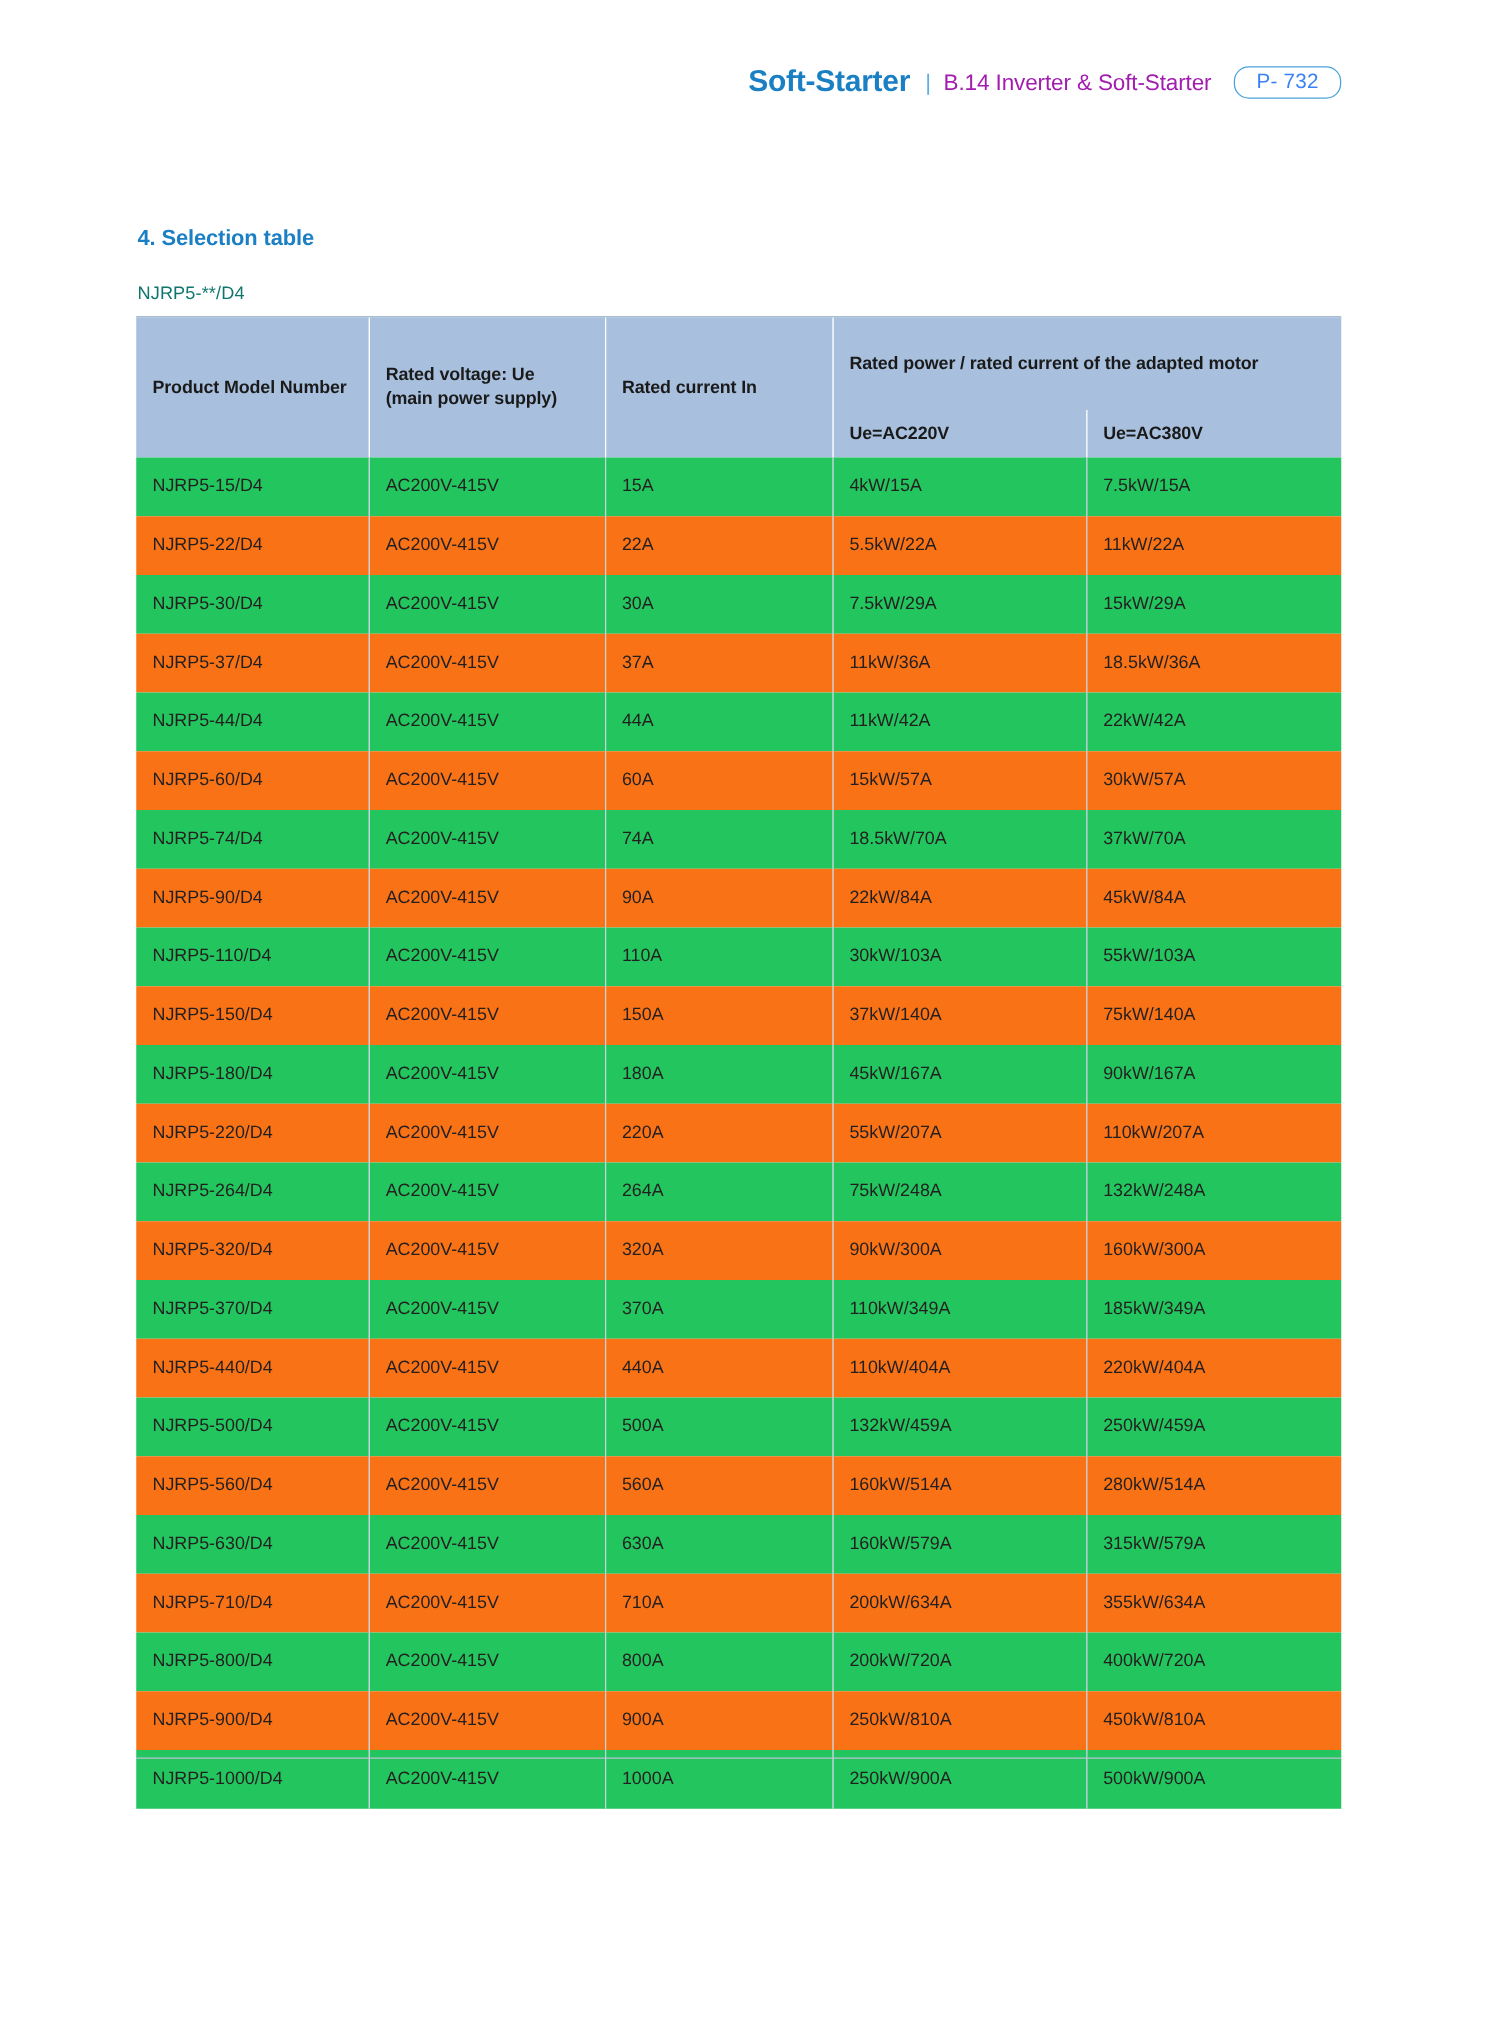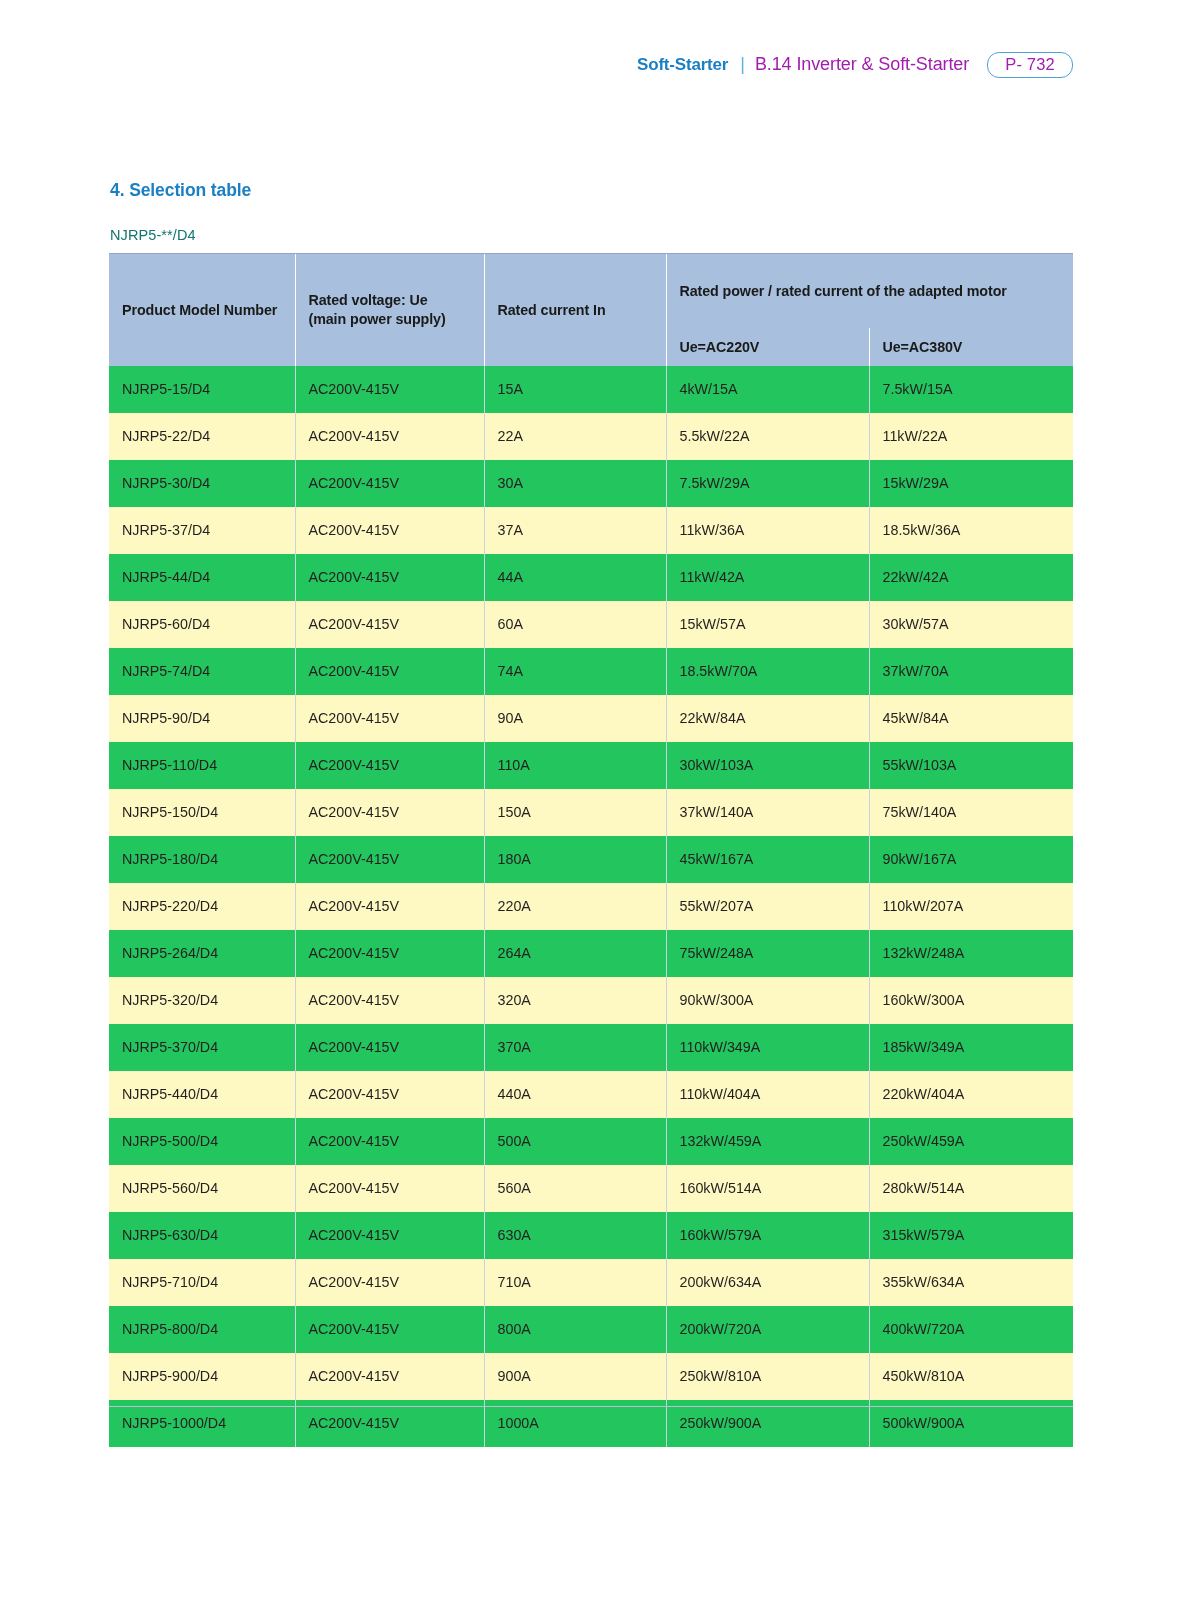--- a/index.html
+++ b/index.html
@@ -20,42 +20,42 @@
   .page-header {
     position: absolute;
     top: 52px;
     right: 118px;
     display: flex;
     align-items: center;
     gap: 0;
     white-space: nowrap;
   }
   .hdr-title {
-    font-size: 17px;
+    font-size: 24px;
     font-weight: bold;
     color: #1b7fc4;
     letter-spacing: -0.2px;
     margin-left: 16px;
   }
   .hdr-sep {
     font-size: 18px;
     color: #5fb0e0;
     margin: 0 10px 0 12px;
     font-weight: 400;
   }
   .hdr-sub {
     font-size: 18px;
     color: #a21caf;
     letter-spacing: -0.1px;
   }
   .hdr-pill {
     margin-left: 18px;
     border: 1.4px solid #4ba3da;
     border-radius: 12px;
-    color: #a21caf;
+    color: #3b82f6;
     font-size: 16.5px;
     padding: 3px 17px 4px 17px;
     line-height: 1;
     letter-spacing: 0.2px;
   }
 
   
   .section-title {
     position: absolute;
     left: 110px;
@@ -110,21 +110,21 @@
   table.sel thead tr.r2 th { height: 30px; padding-top: 4px; padding-bottom: 4px; }
 
   
   table.sel tbody td {
     padding: 0 0 0 13px;
     height: 47px;
     border-right: 1px solid #c9d3e0;
     line-height: 1.2;
   }
   table.sel tbody td.last { border-right: none; }
-  table.sel tbody tr.alt td { background: #fef9c3; }
+  table.sel tbody tr.alt td { background: #f97316; }
   table.sel tbody tr.plain td { background: #22c55e; }
 
   
   .rule-top, .rule-bottom {
     position: absolute;
     left: 109px;
     width: 964px;
     height: 1px;
     background: #8fa6c4;
   }

